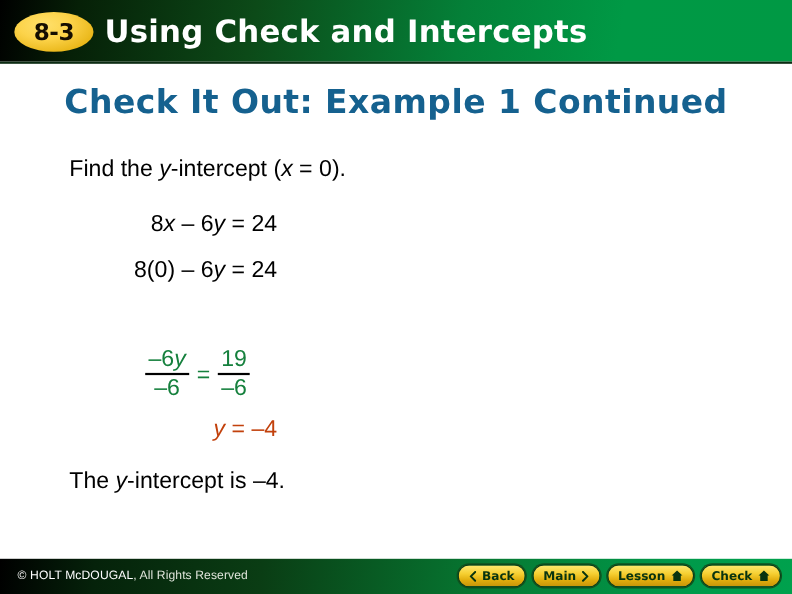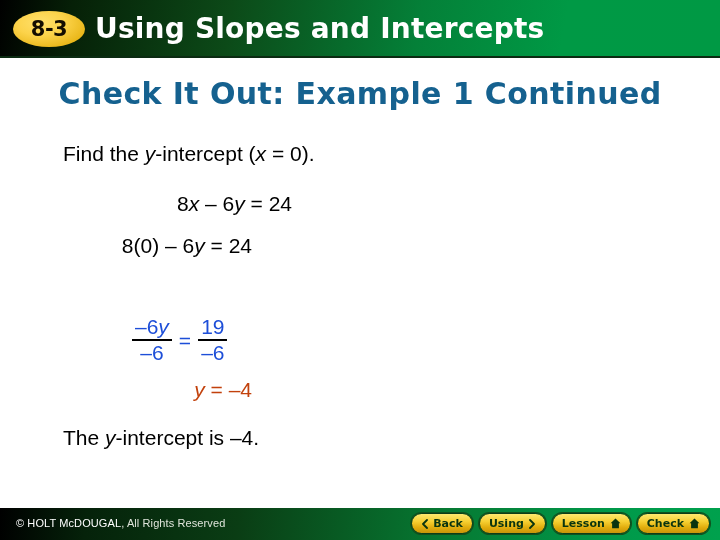--- a/index.html
+++ b/index.html
@@ -93,33 +93,33 @@
   .prompt .var { font-style: italic; }
 
   .eq {
     position: absolute;
     font-size: 21px;
     color: #000000;
     white-space: nowrap;
     text-align: right;
   }
   .eq .var { font-style: italic; }
-  .eq1 { left: 0; top: 192px; width: 252px; padding-left: 40px; }
+  .eq1 { left: 0; top: 192px; width: 252px; }
   .eq2 { left: 0; top: 234px; width: 252px; }
   .eq3 { left: 0; top: 276px; width: 252px; }
 
   
   .fraction-row {
     position: absolute;
     left: 132px;
     top: 316px;
     display: flex;
     align-items: center;
     font-size: 21px;
-    color: #1d4ed8;
+    color: #15803d;
   }
   .frac {
     display: inline-flex;
     flex-direction: column;
     align-items: center;
     line-height: 1.05;
   }
   .frac .num {
     padding: 0 3px 1px 3px;
     border-bottom: 2px solid #000000;
@@ -218,21 +218,21 @@
 </style>
 </head>
 <body>
 
 <div class="slide">
 
   <div class="header">
     <div class="badge">
       <span class="badge-label">8-3</span>
     </div>
-    <div class="header-title">Using Slopes and Intercepts</div>
+    <div class="header-title">Using Check and Intercepts</div>
   </div>
 
   <div class="subtitle">Check It Out: Example 1 Continued</div>
 
   <div class="prompt">
     <span>Find the </span><span class="var">y</span><span>-intercept (</span><span class="var">x</span><span> = 0).</span>
   </div>
 
   <div class="eq eq1">
     <span>8</span><span class="var">x</span><span> – 6</span><span class="var">y</span><span> = 24</span>
@@ -273,21 +273,21 @@
       <div class="nav-btn">
         <span class="nav-ico">
           <svg width="7" height="10" viewBox="0 0 7 10">
               <path d="M6 1 L2 5 L6 9" fill="none" stroke="#09340f" stroke-width="1.8" stroke-linecap="round" stroke-linejoin="round"></path>
             </svg>
         </span>
         <span class="nav-btn-label">Back</span>
       </div>
 
       <div class="nav-btn">
-        <span class="nav-btn-label">Using</span>
+        <span class="nav-btn-label">Main</span>
         <span class="nav-ico">
           <svg width="7" height="10" viewBox="0 0 7 10">
               <path d="M1 1 L5 5 L1 9" fill="none" stroke="#09340f" stroke-width="1.8" stroke-linecap="round" stroke-linejoin="round"></path>
             </svg>
         </span>
       </div>
 
       <div class="nav-btn">
         <span class="nav-btn-label">Lesson</span>
         <span class="nav-ico">

